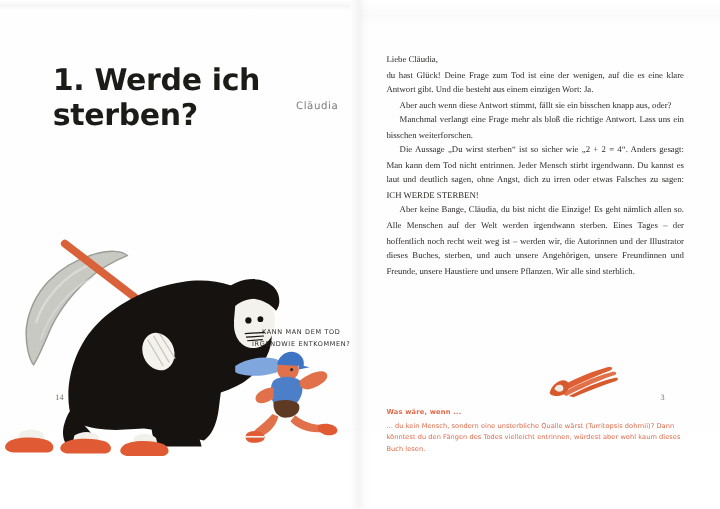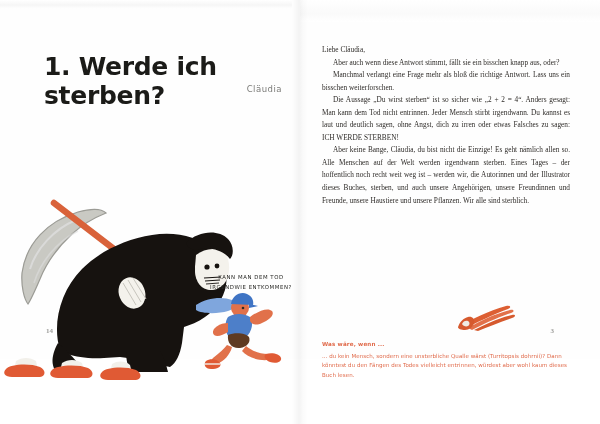--- a/index.html
+++ b/index.html
@@ -240,20 +240,21 @@
     <div class="speech-bubble">Kann man dem Tod irgendwie entkommen?</div>
 
     <div class="folio folio-left">14</div>
   </div>
 
   <div class="page page-right">
     <div class="edge-top-right"></div>
 
     <div class="body-col">
       <p class="noindent">Liebe Cläudia,</p>
+      <p class="noindent">du hast Glück! Deine Frage zum Tod ist eine der wenigen, auf die es eine klare Antwort gibt. Und die besteht aus einem einzigen Wort: Ja.</p>
       <p>Aber auch wenn diese Antwort stimmt, fällt sie ein bisschen knapp aus, oder?</p>
       <p>Manchmal verlangt eine Frage mehr als bloß die richtige Antwort. Lass uns ein bisschen weiterforschen.</p>
       <p>Die Aussage „Du wirst sterben“ ist so sicher wie „2 + 2 = 4“. Anders gesagt: Man kann dem Tod nicht entrinnen. Jeder Mensch stirbt irgendwann. Du kannst es laut und deutlich sagen, ohne Angst, dich zu irren oder etwas Falsches zu sagen: ICH WERDE STERBEN!</p>
       <p>Aber keine Bange, Cläudia, du bist nicht die Einzige! Es geht nämlich allen so. Alle Menschen auf der Welt werden irgendwann sterben. Eines Tages – der hoffentlich noch recht weit weg ist – werden wir, die Autorinnen und der Illustrator dieses Buches, sterben, und auch unsere Angehörigen, unsere Freundinnen und Freunde, unsere Haustiere und unsere Pflanzen. Wir alle sind sterblich.</p>
     </div>
 
     <div class="comet">
       <svg viewBox="0 0 74 36" xmlns="http://www.w3.org/2000/svg">
         <g>
           <path d="M12 28 C22 22 38 14 56 9 C60 8 62 10 58 12 C42 18 26 26 16 31 Z" fill="#dd5f33"></path>

